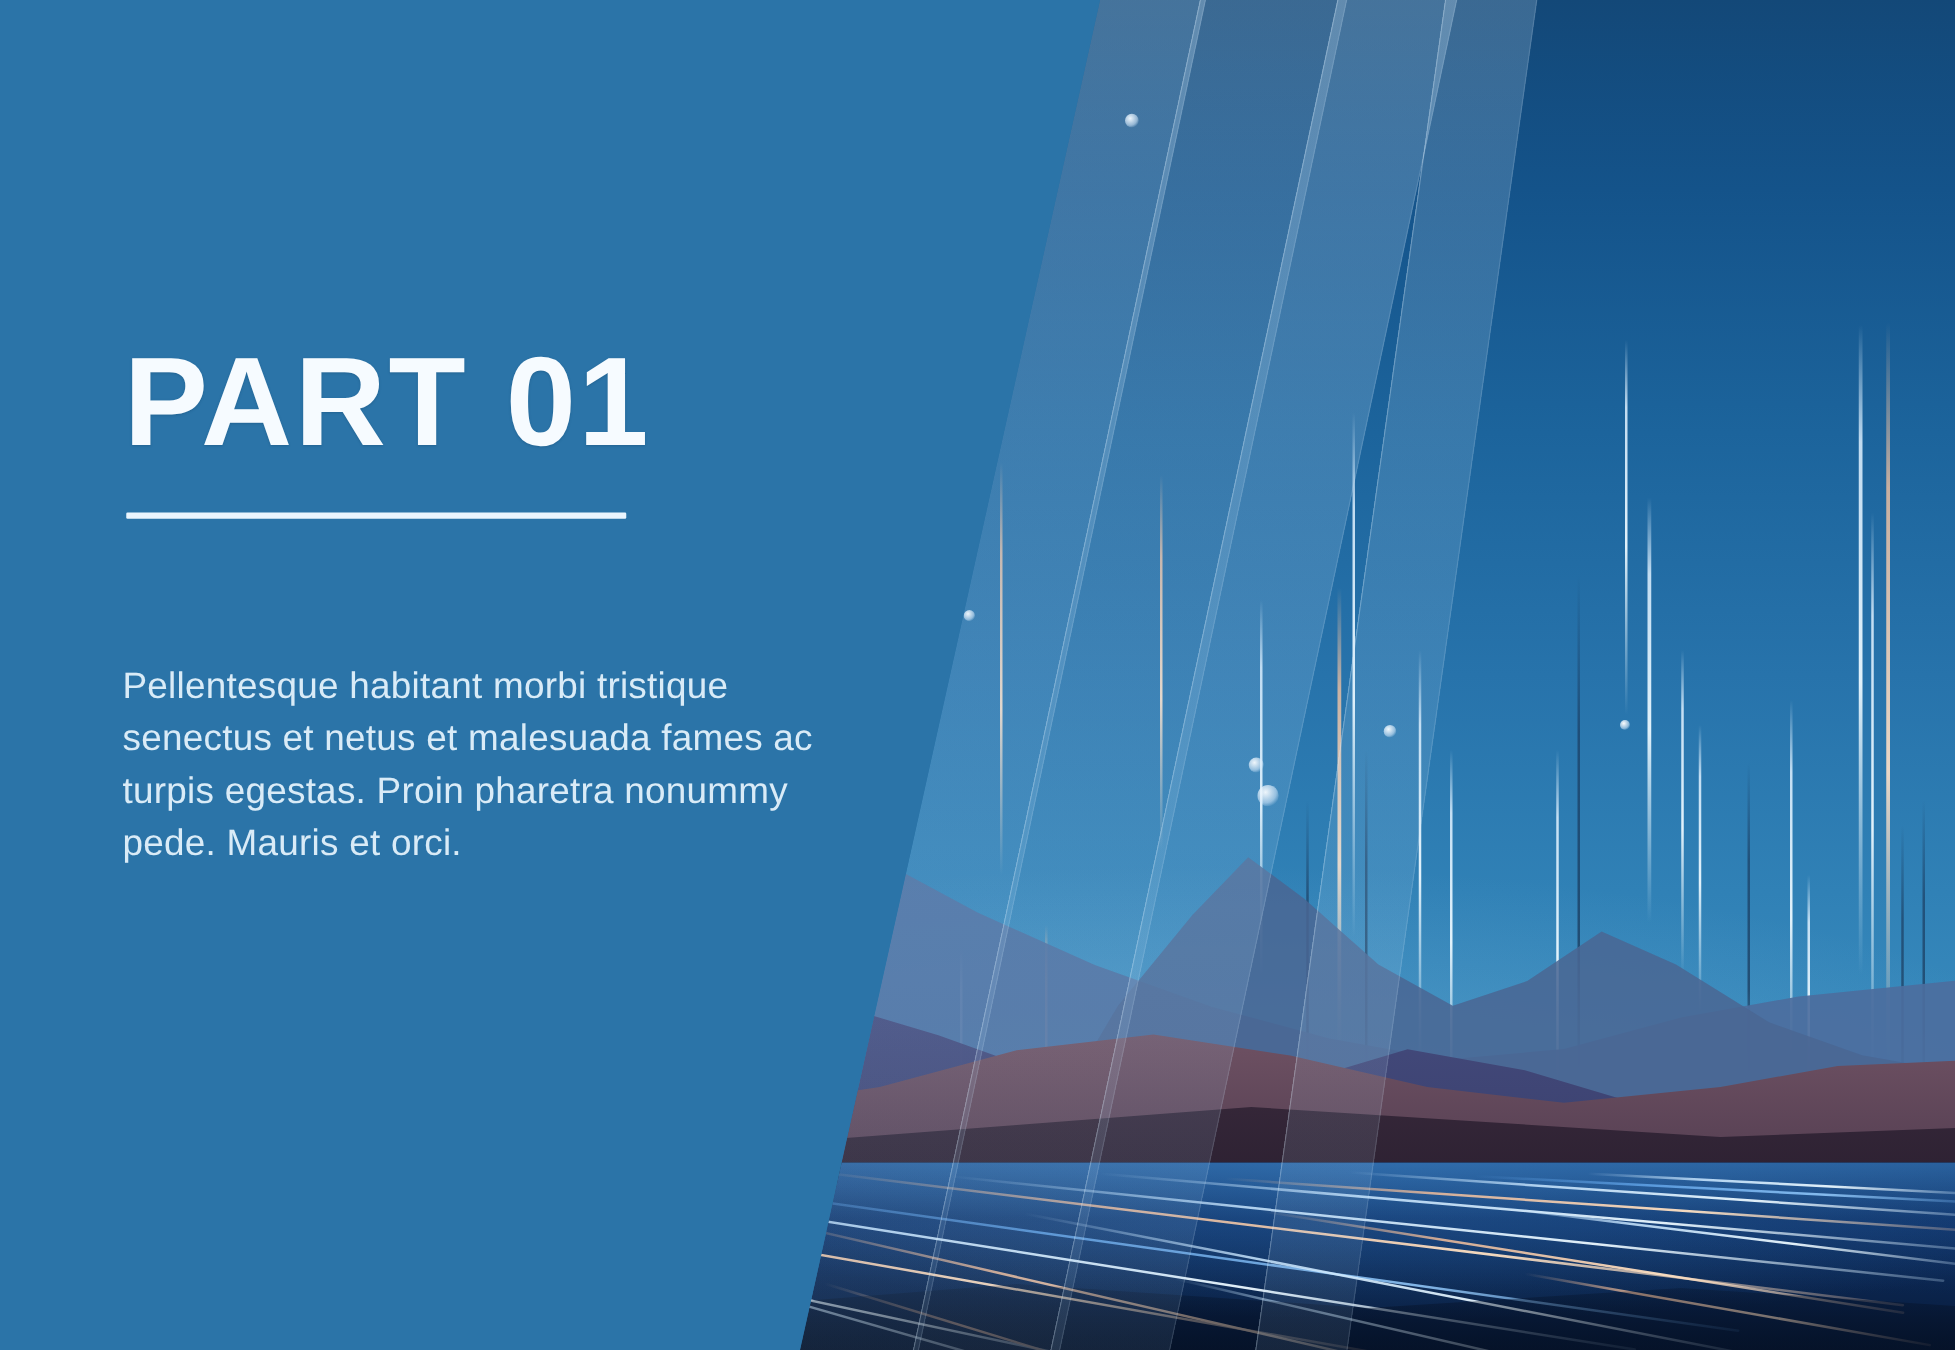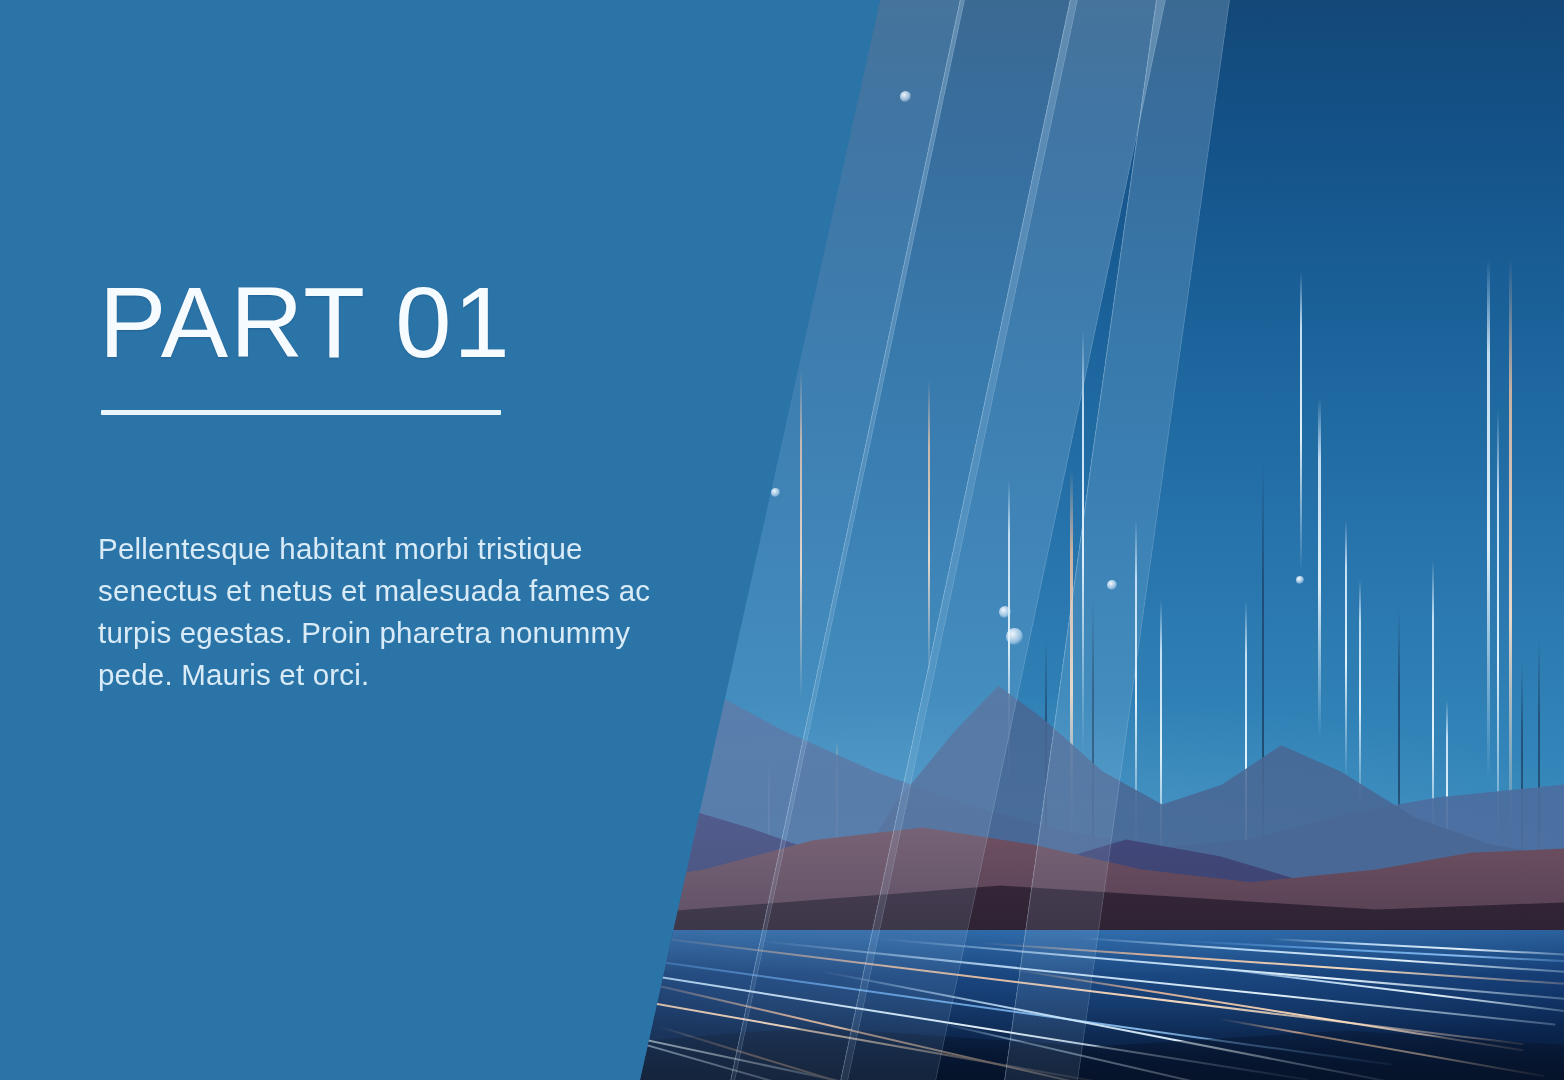--- a/index.html
+++ b/index.html
@@ -183,21 +183,21 @@
     background:#2B74A8;
     clip-path: polygon(0 0, 880px 0, 640px 1080px, 0 1080px);
     z-index:5;
   }
 
   .content { position:absolute; z-index:6; left:0; top:0; }
 
   .title {
     position:absolute; left:99px; top:272px;
     font-size:101px; line-height:1;
-    font-weight:normal;
+    font-weight:bold;
     letter-spacing:2px;
     color:#F6FBFF;
     white-space:nowrap;
     text-shadow:0 1px 2px rgba(10,50,85,.25);
     text-align:right;
   }
   .title-rule {
     position:absolute; left:101px; top:410px;
     width:400px; height:5px;
     background:#EAF5FE;

